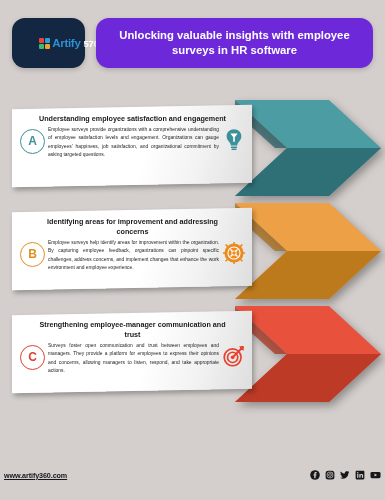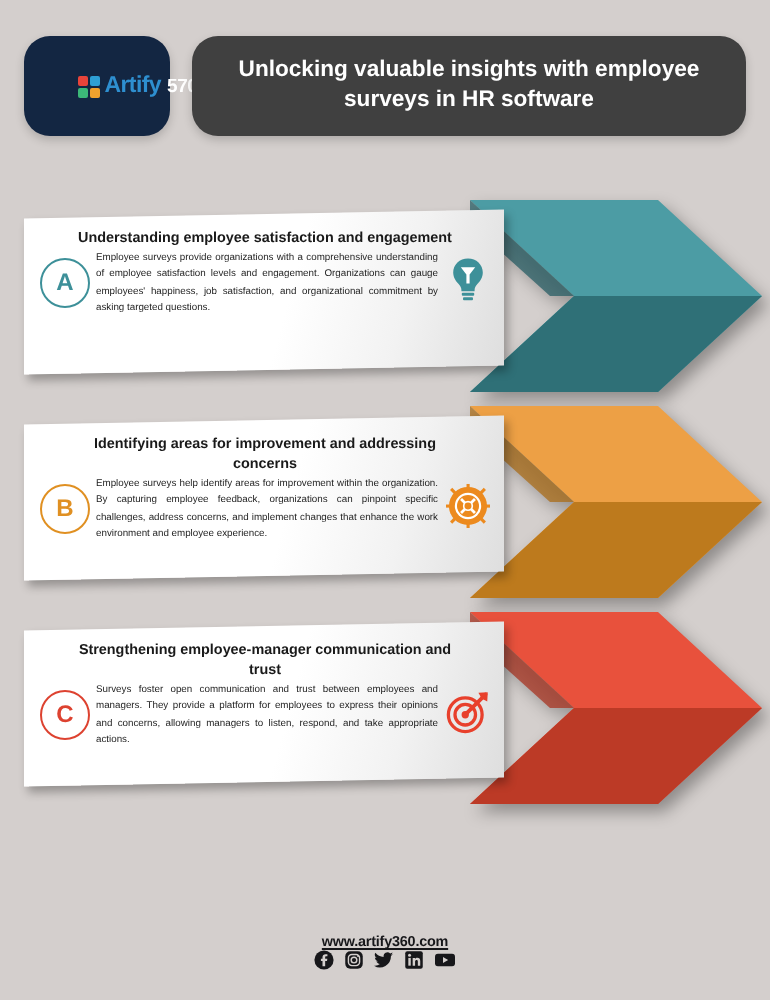--- a/index.html
+++ b/index.html
@@ -45,21 +45,21 @@
   .logo-artify {
     font-size: 11.5px; font-weight: bold; color: #2e8fd0;
     letter-spacing: -0.3px;
   }
   .logo-360 {
     font-size: 9.5px; font-weight: bold; color: #ffffff;
     letter-spacing: -0.2px; margin-left: 1px;
   }
   .title-box {
     flex: 1 1 auto;
-    background: #404040;
+    background: #6d28d9;
     border-radius: 13px;
     display: flex;
     align-items: center;
     justify-content: center;
     text-align: center;
     box-shadow: 0 2px 5px rgba(0,0,0,0.18);
     padding: 4px 14px;
   }
   .title-box h1 {
     color: #ffffff;
@@ -153,21 +153,20 @@
 
   
   .footer {
     position: absolute;
     left: 0; right: 0; bottom: 16px;
     height: 18px;
     display: flex;
     align-items: center;
     justify-content: space-between;
     padding: 0 4px;
-    flex-direction: column;
   }
   .site-url {
     font-size: 7.2px;
     font-weight: bold;
     color: #17171a;
     letter-spacing: -0.1px;
   }
   .socials { display: flex; align-items: center; gap: 5px; }
   .socials span { display:flex; align-items:center; justify-content:center; }
   .socials svg { display:block; }

